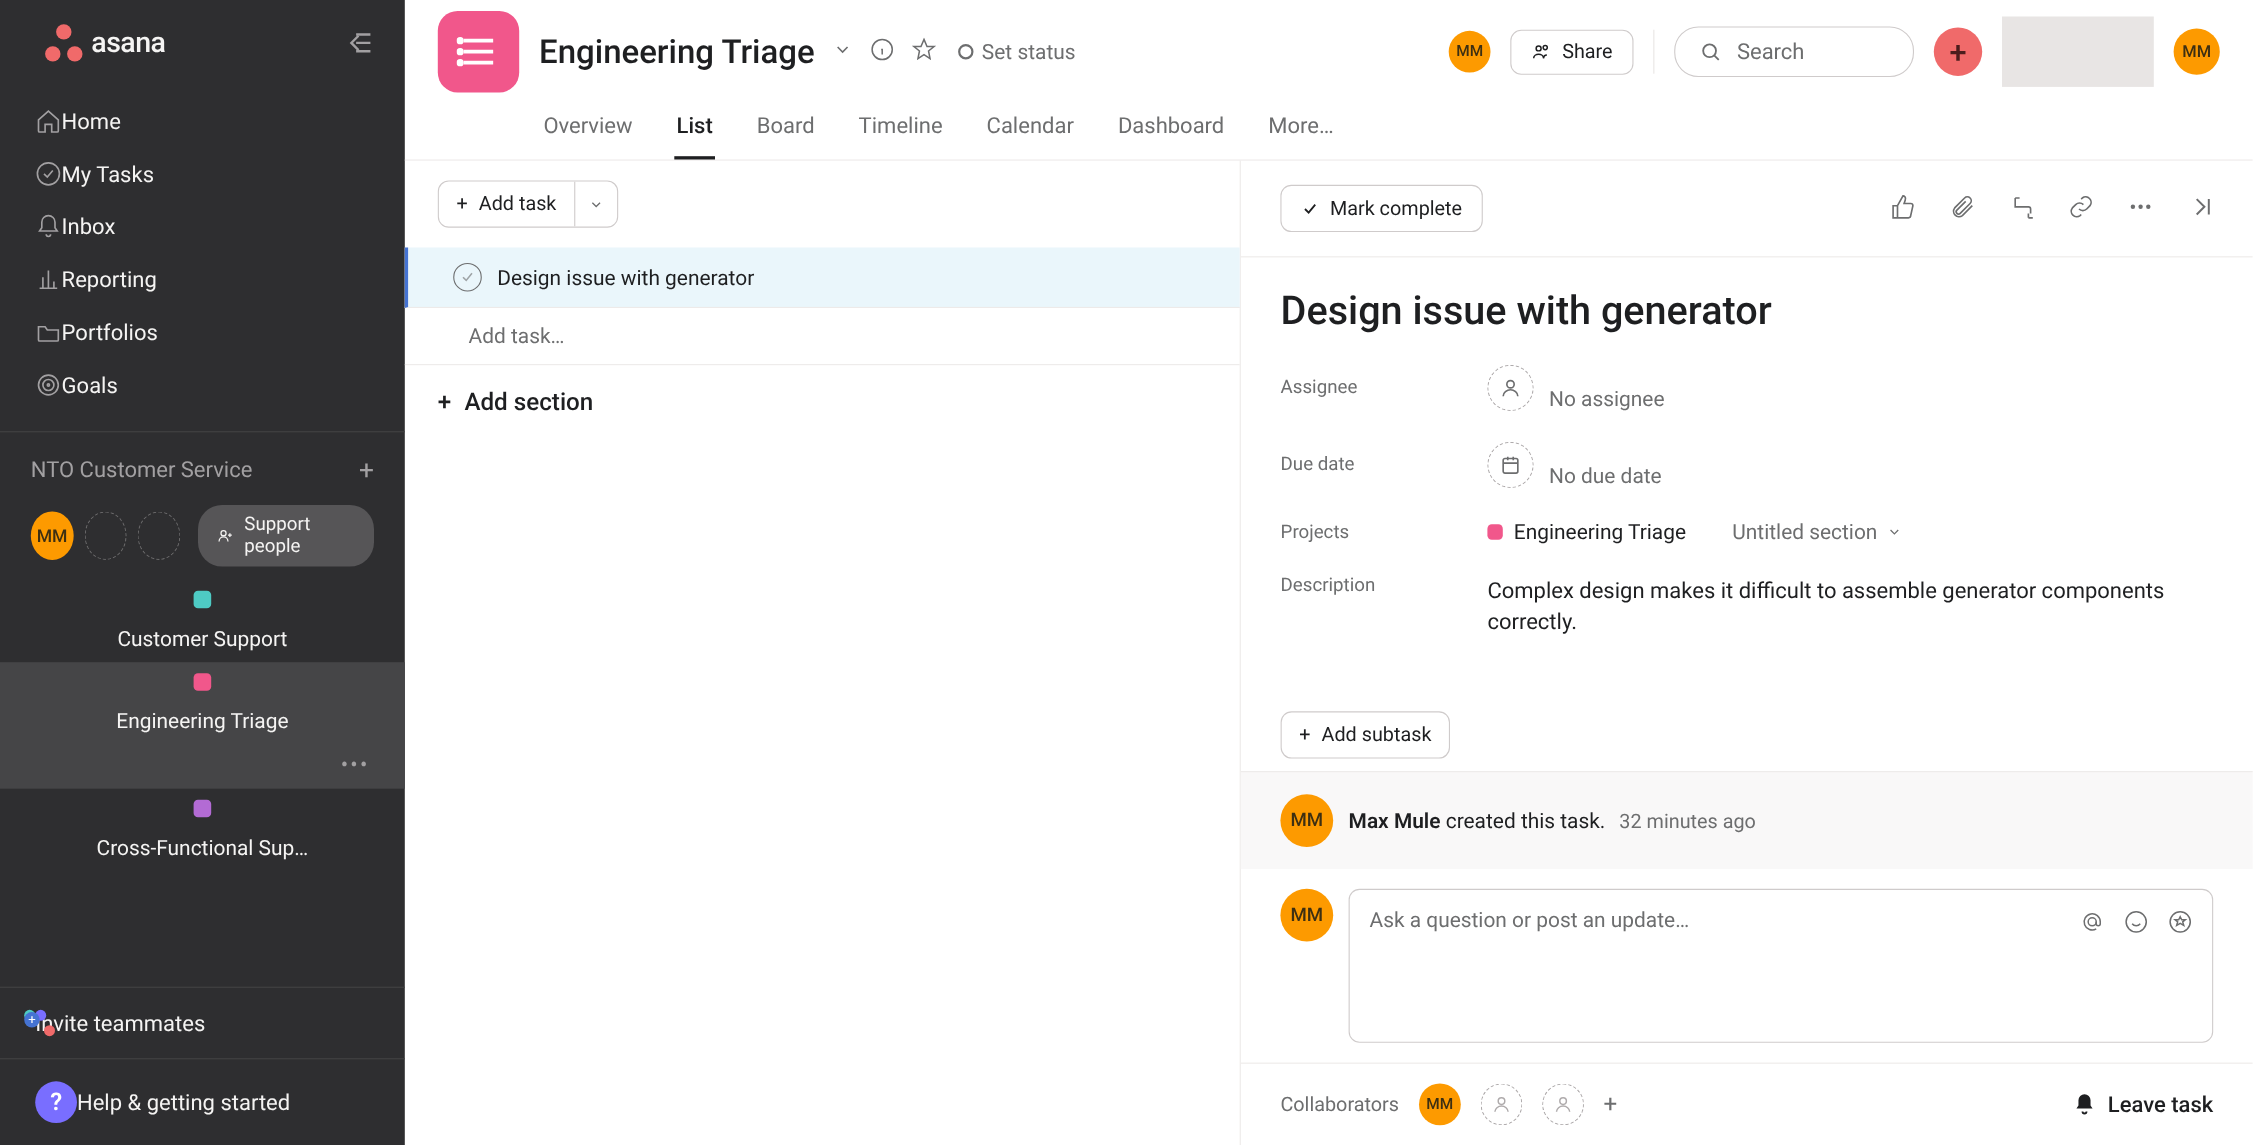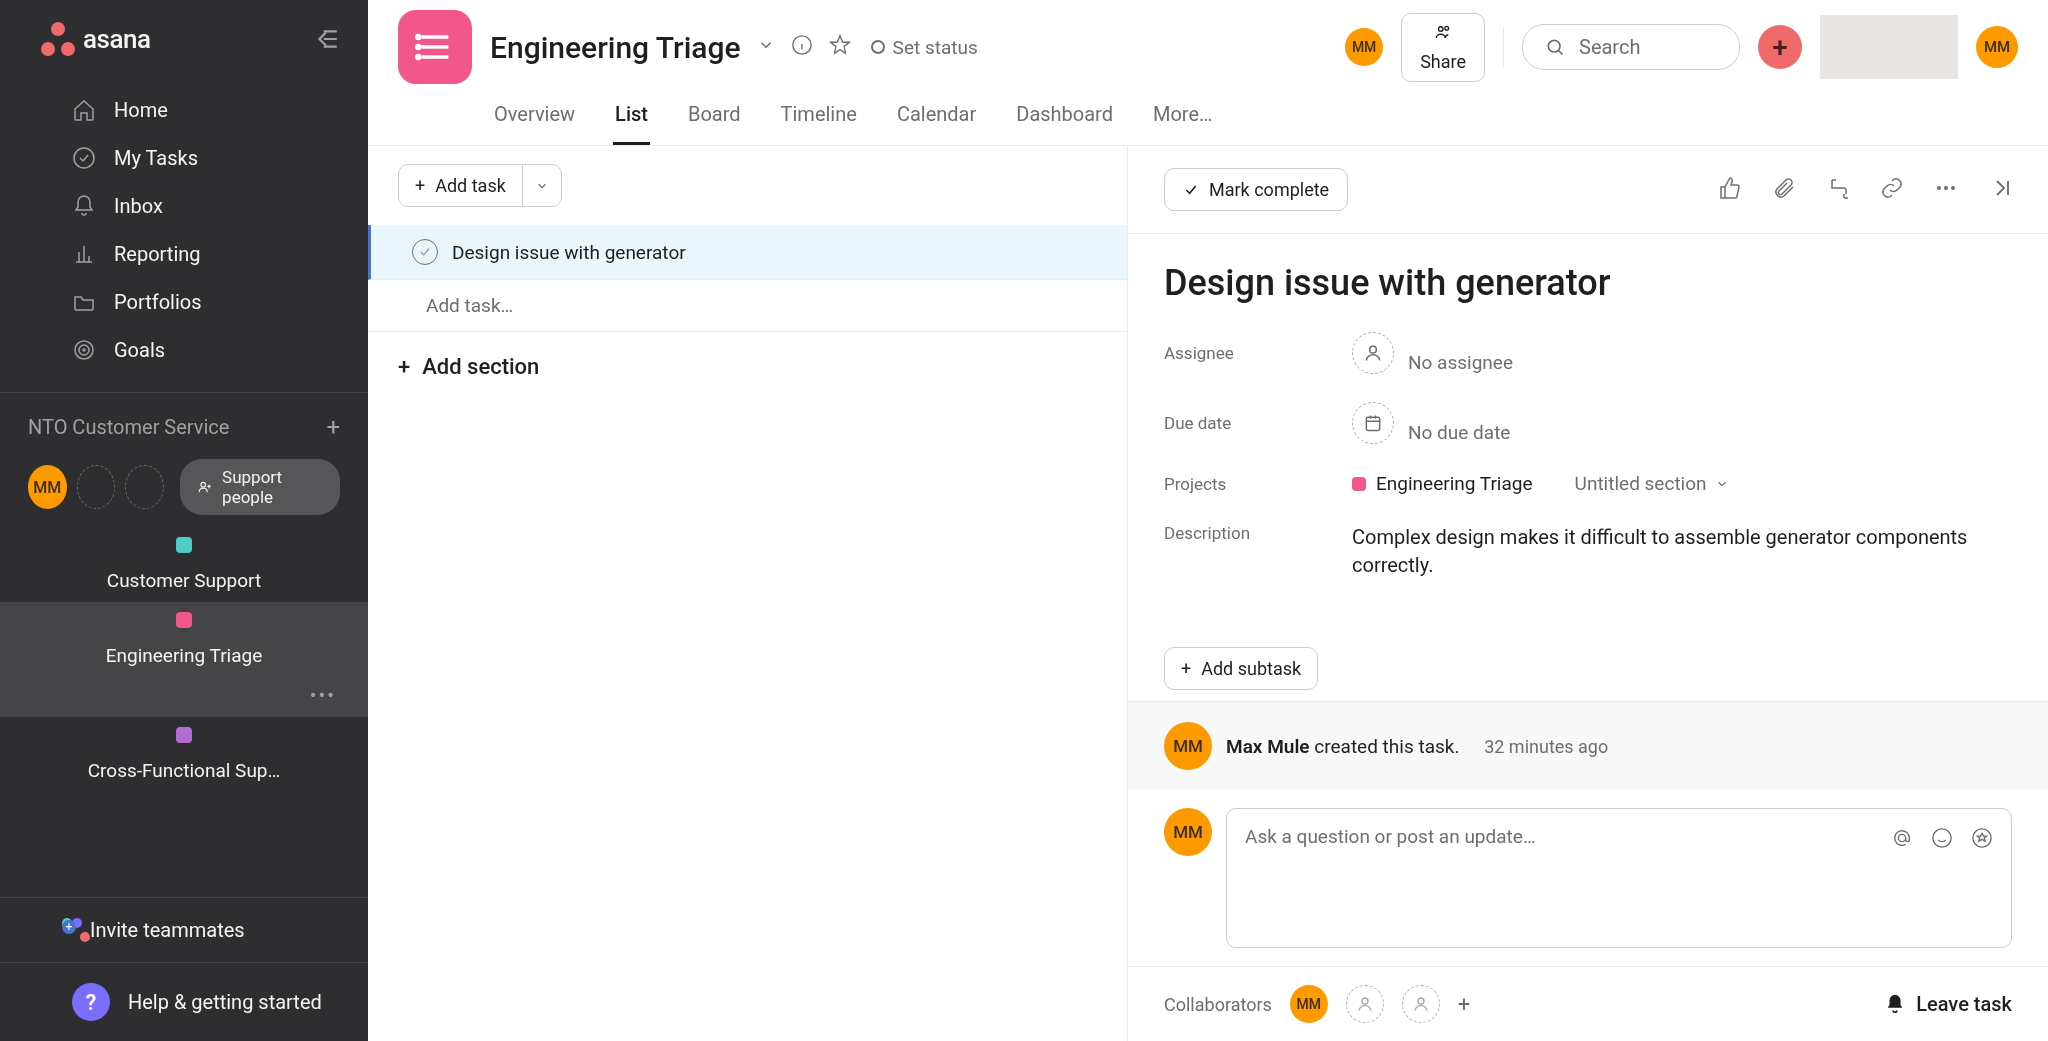--- a/index.html
+++ b/index.html
@@ -12,21 +12,21 @@
 .asana-logo { display: flex; align-items: center; gap: 8px; }
 .asana-dots { position: relative; width: 34px; height: 34px; }
 .asana-dots .d1 { position: absolute; width: 14px; height: 14px; border-radius: 50%; background: #f06a6a; top: 0; left: 10px; }
 .asana-dots .d2 { position: absolute; width: 14px; height: 14px; border-radius: 50%; background: #f06a6a; bottom: 0; left: 0; }
 .asana-dots .d3 { position: absolute; width: 14px; height: 14px; border-radius: 50%; background: #f06a6a; bottom: 0; right: 0; }
 .asana-word { font-size: 26px; font-weight: 500; color: #f5f4f3; letter-spacing: -0.5px; }
 .collapse-btn { margin-left: auto; display: flex; align-items: center; gap: 2px; color: #a2a0a2; }
 .collapse-btn svg { width: 26px; height: 26px; }
 
 .nav-section { padding: 8px 0; }
-.nav-item { display: flex; align-items: center; gap: 18px; padding: 12px 32px; font-size: 20px; color: #f5f4f3; cursor: pointer; margin-left: 40px; }
+.nav-item { display: flex; align-items: center; padding: 12px 32px; font-size: 20px; color: #f5f4f3; cursor: pointer; }
 .nav-item .nav-icon { width: 24px; height: 24px; display: flex; align-items: center; justify-content: center; color: #a2a0a2; }
 .nav-icon svg { width: 24px; height: 24px; stroke: currentColor; fill: none; stroke-width: 1.5; }
 
 .sidebar-sep { height: 1px; background: #424244; margin: 10px 0; }
 
 .workspace-header { display: flex; align-items: center; padding: 10px 28px; font-size: 20px; color: #a2a0a2; }
 .workspace-header .plus { margin-left: auto; font-size: 24px; }
 
 .team-row { display: flex; align-items: center; gap: 10px; padding: 8px 28px 12px 28px; }
 .avatar { width: 44px; height: 44px; border-radius: 50%; display: flex; align-items: center; justify-content: center; font-size: 16px; font-weight: 500; }
@@ -61,21 +61,21 @@
 .main { flex: 1; display: flex; flex-direction: column; min-width: 0; }
 .topbar { display: flex; align-items: center; padding: 10px 30px 0 30px; gap: 18px; }
 .project-tile { width: 74px; height: 74px; background: #f1578b; border-radius: 18px; display: flex; align-items: center; justify-content: center; color: #fff; }
 .project-tile svg { width: 40px; height: 40px; }
 .project-title { font-size: 30px; font-weight: 500; color: #1e1f21; }
 .title-icons { display: flex; align-items: center; gap: 16px; color: #6d6e6f; }
 .title-icons svg { width: 22px; height: 22px; }
 .set-status { display: flex; align-items: center; gap: 8px; color: #6d6e6f; font-size: 19px; margin-left: 4px; }
 .set-status .status-dot { width: 14px; height: 14px; border: 2px solid #6d6e6f; border-radius: 50%; }
 .topbar-right { margin-left: auto; display: flex; align-items: center; gap: 18px; }
-.share-btn { display: flex; align-items: center; gap: 10px; border: 1px solid #cfcbcb; border-radius: 10px; padding: 9px 18px; font-size: 18px; color: #1e1f21; flex-direction: column; }
+.share-btn { display: flex; align-items: center; gap: 10px; border: 1px solid #cfcbcb; border-radius: 10px; padding: 9px 18px; font-size: 18px; color: #1e1f21; }
 .share-btn svg { width: 18px; height: 18px; }
 .vert-sep { width: 1px; height: 40px; background: #e8e5e4; }
 .search-box { display: flex; align-items: center; gap: 14px; border: 1px solid #cfcbcb; border-radius: 22px; padding: 10px 22px; width: 218px; color: #6d6e6f; font-size: 20px; }
 .search-box svg { width: 20px; height: 20px; }
 .plus-circle { width: 44px; height: 44px; background: #f06a6a; border-radius: 50%; display: flex; align-items: center; justify-content: center; color: #4b1d1d; font-size: 28px; font-weight: 500; }
 .gray-block { width: 138px; height: 64px; background: #e8e5e4; margin: -8px 0; }
 .top-avatar { width: 42px; height: 42px; }
 
 .tab-row { display: flex; gap: 36px; padding: 8px 0 0 124px; border-bottom: 1px solid #edeae9; }
 .tab { font-size: 20px; color: #6d6e6f; padding: 10px 2px 16px 2px; border-bottom: 3px solid transparent; cursor: pointer; }
@@ -114,21 +114,21 @@
 .proj-chip { display: flex; align-items: center; gap: 10px; color: #1e1f21; font-size: 19px; }
 .proj-chip .chip-dot { width: 14px; height: 14px; border-radius: 4px; background: #f1578b; }
 .section-chip { color: #6d6e6f; font-size: 19px; display: flex; align-items: center; gap: 8px; margin-left: 28px; }
 .description-text { font-size: 20px; color: #1e1f21; line-height: 1.4; max-width: 640px; }
 .add-subtask-btn { display: inline-flex; align-items: center; gap: 10px; border: 1px solid #cfcbcb; border-radius: 10px; padding: 10px 16px; font-size: 18px; align-self: flex-start; margin-top: 40px; }
 
 .activity-block { background: #f9f8f8; padding: 20px 36px; border-top: 1px solid #edeae9; display: flex; align-items: center; gap: 14px; }
 .activity-avatar { width: 48px; height: 48px; }
 .activity-text { font-size: 19px; color: #1e1f21; }
 .activity-text .actor { font-weight: 600; }
-.activity-text .time { color: #6d6e6f; margin-left: 20px; font-size: 18px; }
+.activity-text .time { color: #6d6e6f; margin-left: 8px; font-size: 18px; }
 
 .comment-block { padding: 18px 36px; display: flex; gap: 14px; border-bottom: 1px solid #edeae9; }
 .comment-box { flex: 1; border: 1.5px solid #cfcbcb; border-radius: 10px; height: 140px; padding: 16px 18px; display: flex; }
 .comment-placeholder { color: #6d6e6f; font-size: 19px; flex: 1; }
 .comment-icons { align-self: flex-start; display: flex; gap: 18px; color: #6d6e6f; margin-top: 2px; }
 .comment-icons svg { width: 22px; height: 22px; }
 
 .collab-row { display: flex; align-items: center; padding: 18px 36px; gap: 18px; }
 .collab-label { font-size: 18px; color: #6d6e6f; }
 .collab-av { width: 38px; height: 38px; }

